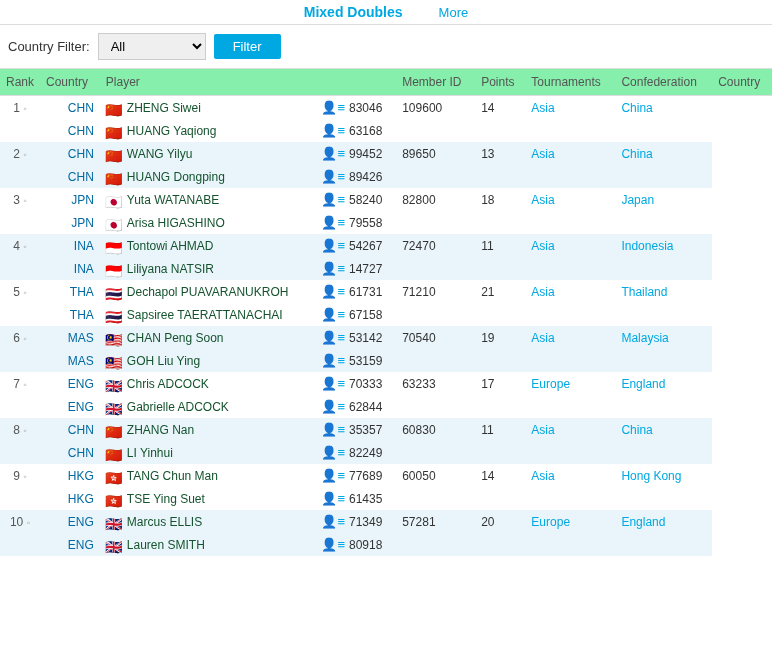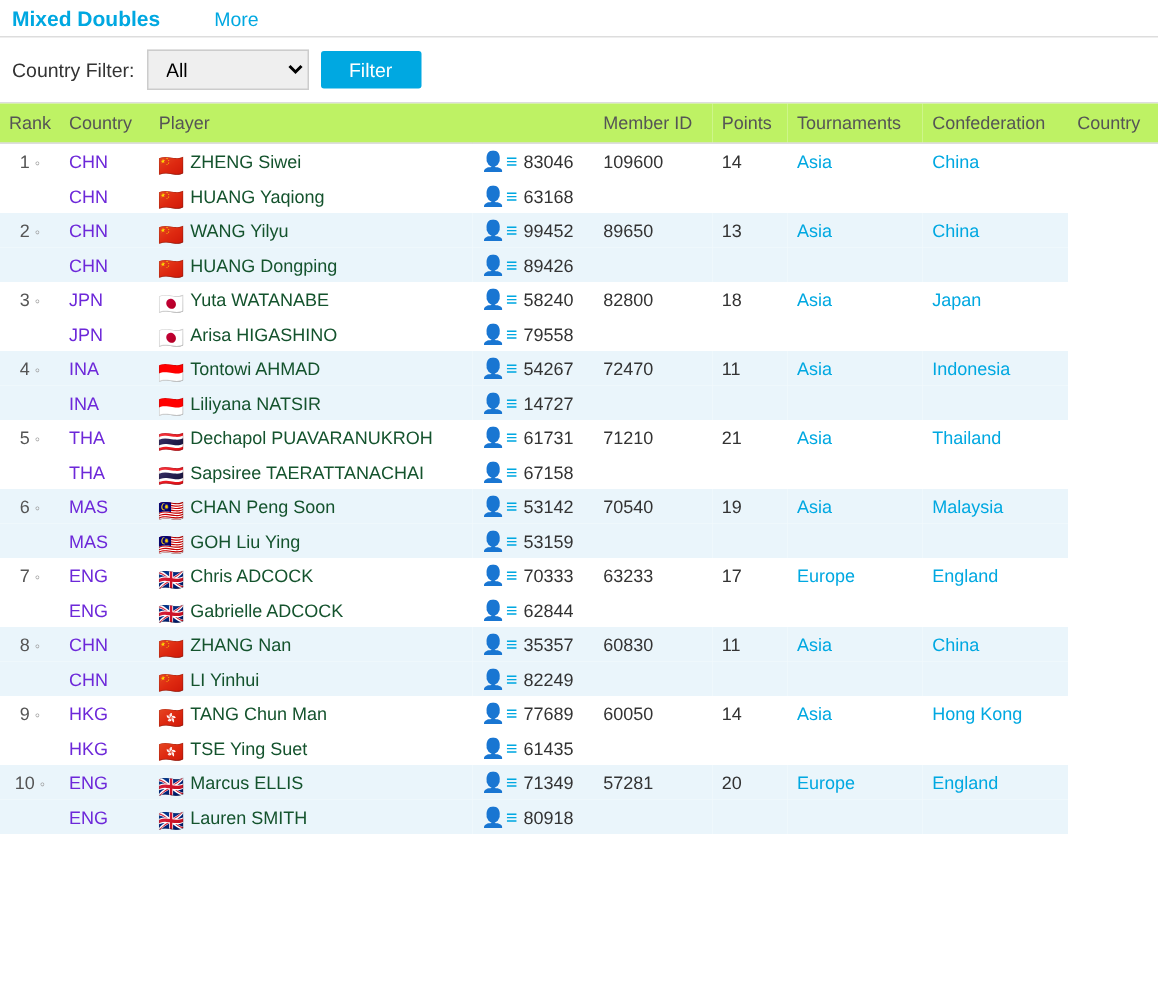--- a/index.html
+++ b/index.html
@@ -1,20 +1,20 @@
 <!DOCTYPE html>
 <html><head>
   <meta charset="utf-8">
   <style>
     * { box-sizing: border-box; margin: 0; padding: 0; }
     body { font-family: Arial, sans-serif; font-size: 13px; color: #333; background: #fff; width: 772px; }
 
     .header-bar {
       display: flex;
-      justify-content: flex-start;
+      justify-content: center;
       align-items: center;
       padding: 4px 8px;
       border-bottom: 1px solid #ddd;
       gap: 36px;
     }
 
     .title {
       color: #00a8e1;
       font-size: 14px;
       font-weight: bold;
@@ -57,21 +57,21 @@
       cursor: pointer;
       border-radius: 2px;
     }
 
     .rankings-table {
       width: 100%;
       border-collapse: collapse;
     }
 
     .rankings-table thead tr {
-      background: #bef264;
+      background: #86efac;
     }
 
     .rankings-table thead th {
       text-align: left;
       padding: 6px 6px;
       font-size: 12px;
       color: #555;
       font-weight: normal;
       border-bottom: 1px solid #ddd;
       white-space: nowrap;
@@ -84,23 +84,24 @@
     }
 
     .rank-cell {
       font-size: 13px;
       color: #555;
       text-align: center;
       width: 40px;
     }
 
     .country-code {
-      color: #6d28d9;
+      color: #0369a1;
       font-size: 12px;
       font-weight: normal;
+      text-align: right;
     }
 
     .flag {
       display: inline-block;
       width: 18px;
       height: 12px;
       margin-right: 3px;
       vertical-align: middle;
       font-size: 14px;
     }

